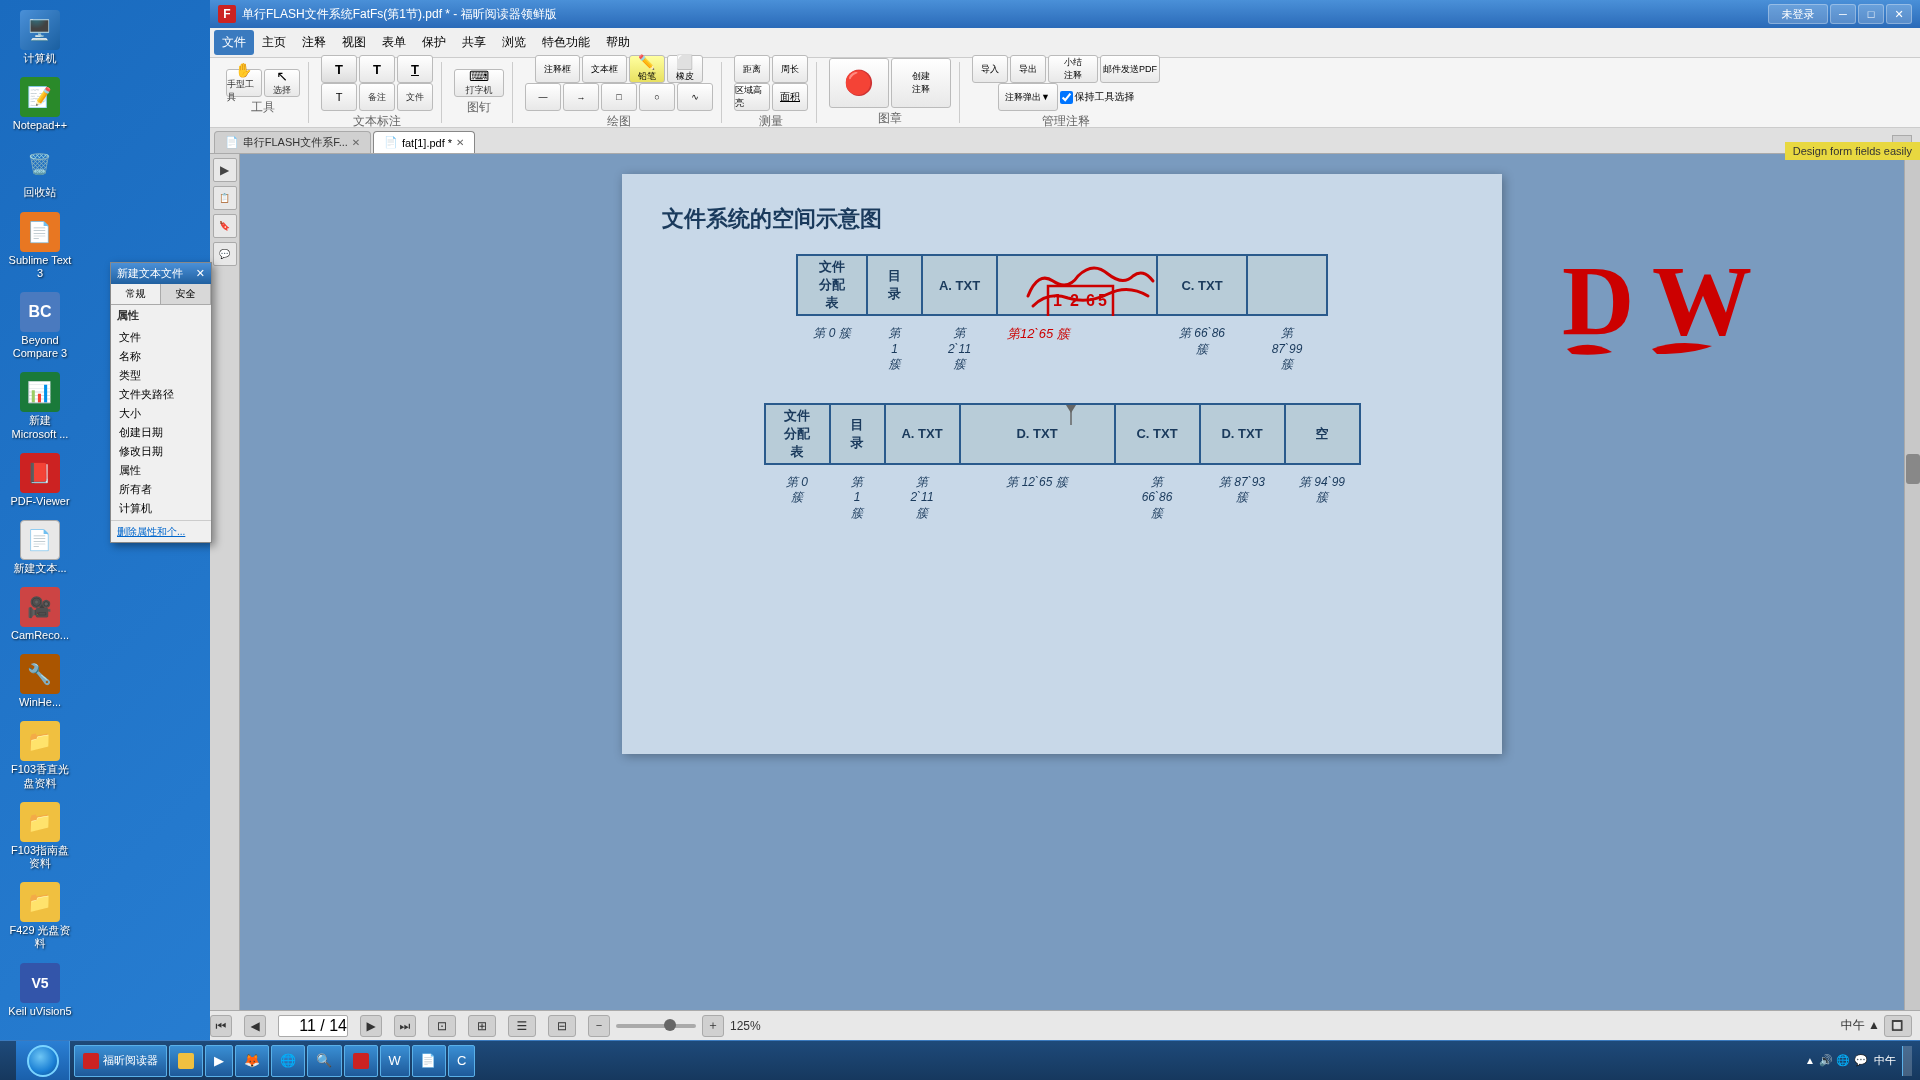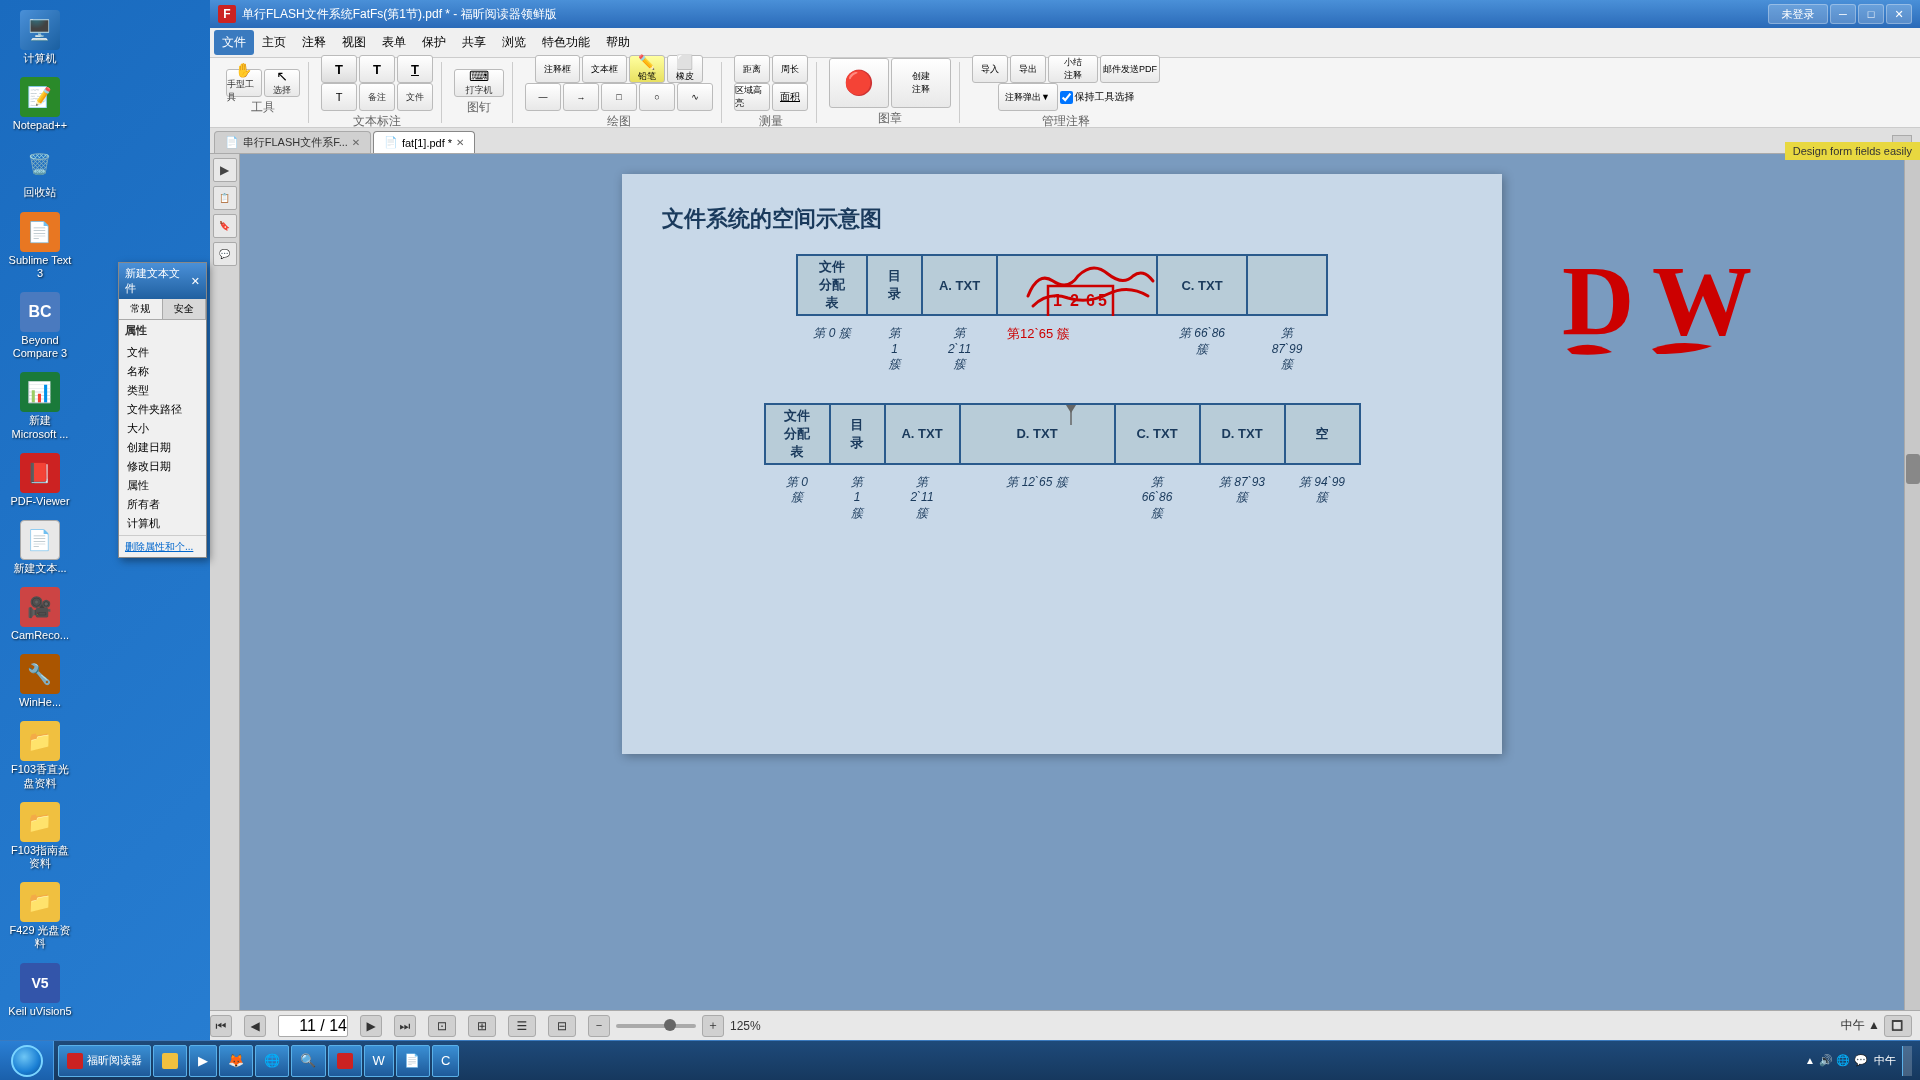--- a/index.html
+++ b/index.html
@@ -24,20 +24,21 @@
       position: absolute;
       bottom: 0;
       left: 0;
       right: 0;
       height: 40px;
       background: linear-gradient(to bottom, #1e4a7a 0%, #16385e 100%);
       display: flex;
       align-items: center;
       z-index: 100;
       border-top: 1px solid #3a7abf;
+      padding-left: 16px;
     }
     .start-button {
       width: 54px;
       height: 40px;
       background: linear-gradient(to bottom, #2a7fd4 0%, #1a5faa 100%);
       border-right: 1px solid #4a9be0;
       display: flex;
       align-items: center;
       justify-content: center;
       cursor: pointer;
@@ -449,23 +450,23 @@
       display: flex;
       flex-direction: column;
       gap: 4px;
       padding: 6px 4px;
       z-index: 50;
     }
 
     
     .dialog-box {
       position: absolute;
-      left: 118px;
+      left: 110px;
       top: 262px;
-      width: 89px;
+      width: 102px;
       background: #f0f0f0;
       border: 1px solid #888;
       box-shadow: 3px 3px 8px rgba(0,0,0,0.4);
       z-index: 300;
       font-size: 12px;
     }
     .dialog-titlebar {
       background: linear-gradient(to bottom, #4a90d8, #2060a0);
       color: white;
       padding: 3px 6px;
@@ -843,21 +844,21 @@
                 <td style="width:90px; font-size:13px;">C. TXT</td>
                 <td style="width:80px;"></td>
               </tr>
             </tbody>
               </table>
 
             <div class="sector-labels">
               <div class="sector-label" style="width:70px; font-style:italic; font-size:12px;">第 0 簇</div>
               <div class="sector-label" style="width:55px; font-style:italic; font-size:12px;">第<br>1<br>簇</div>
               <div class="sector-label" style="width:75px; font-style:italic; font-size:12px;">第<br>2`11<br>簇</div>
-              <div class="sector-label" style="width:160px; font-size:12px; position:relative;">
+              <div class="sector-label" style="width:160px; font-style:italic; font-size:12px; position:relative;">
                 <span style="position:absolute; left:10px; color:#cc0000; font-size:13px;">第12`65 簇</span>
               </div>
               <div class="sector-label" style="width:90px; font-style:italic; font-size:12px;">第 66`86<br>簇</div>
               <div class="sector-label" style="width:80px; font-style:italic; font-size:12px;">第<br>87`99<br>簇</div>
             </div>
           </div>
 
           <div class="diagram-container" style="margin-top:30px;">
 
             <table class="diagram-table">

